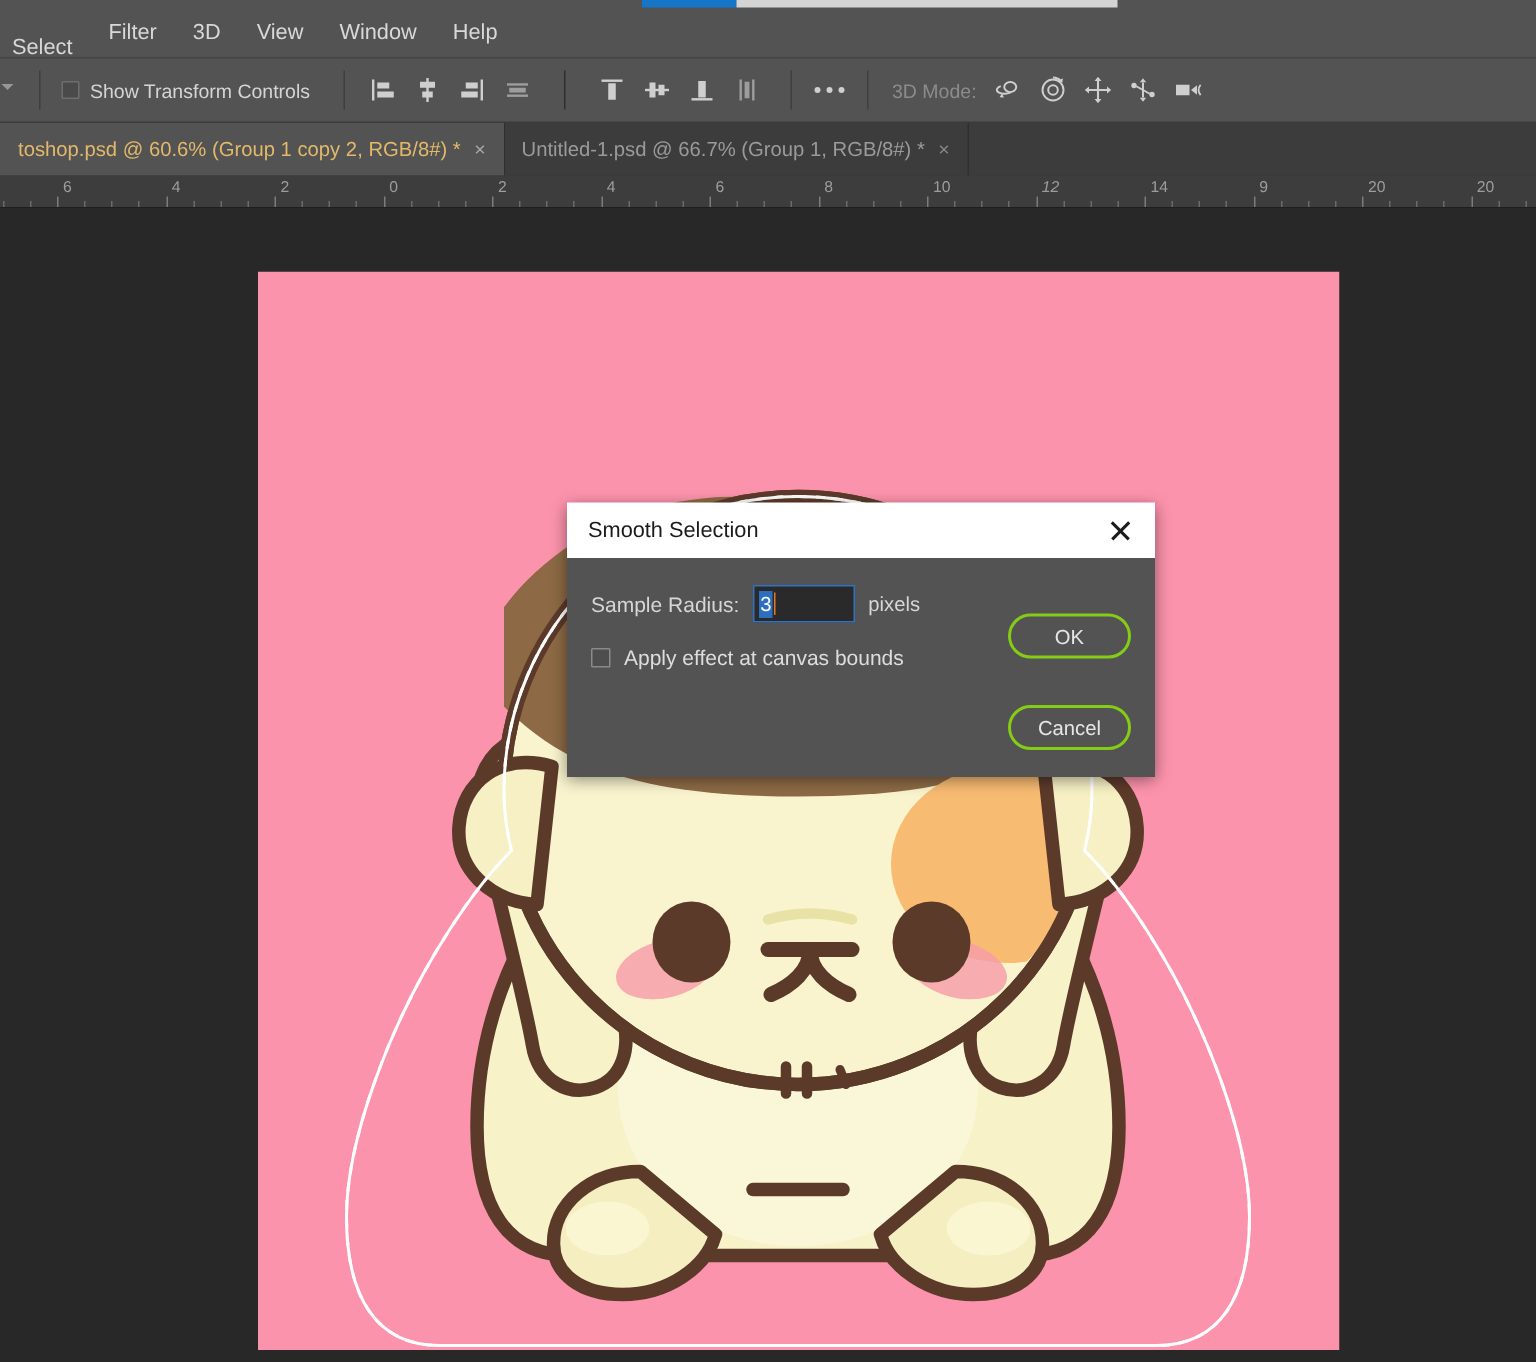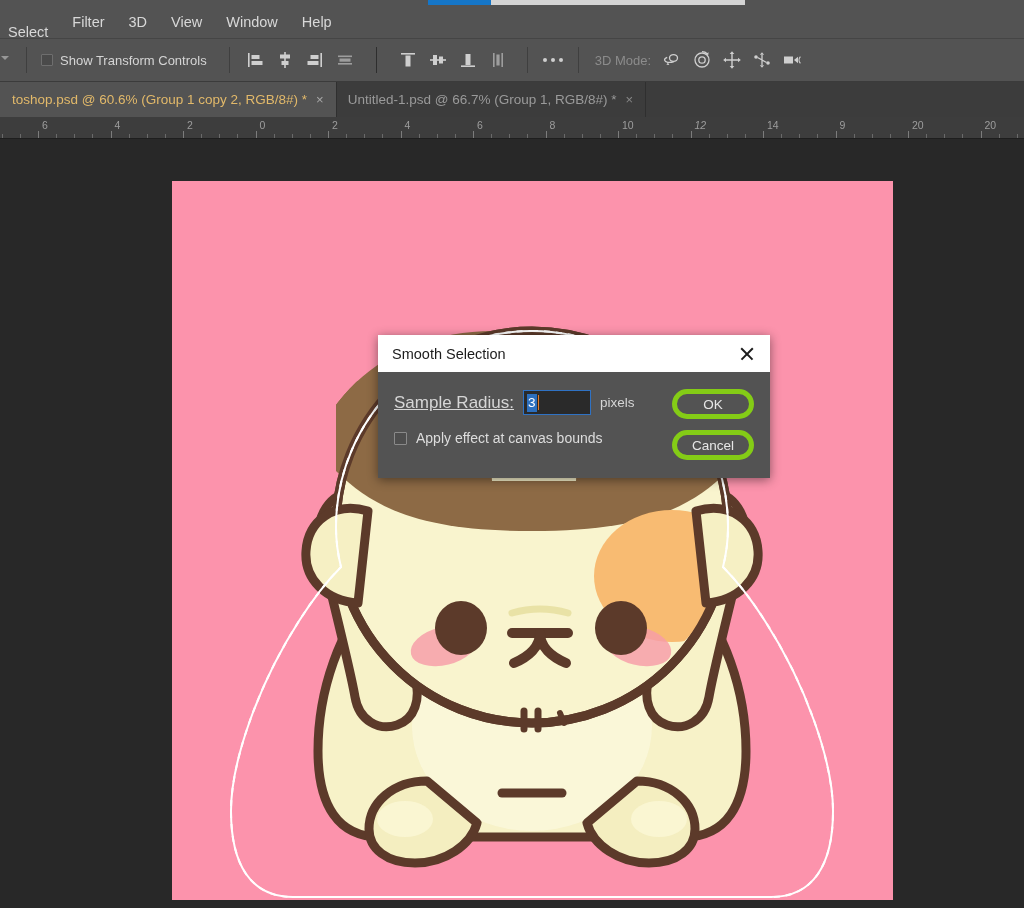--- a/index.html
+++ b/index.html
@@ -111,39 +111,39 @@
   }
   .dlg-close::before { transform:rotate(45deg); }
   .dlg-close::after  { transform:rotate(-45deg); }
 
   .dlg-body {
     background:#535353; padding:16px 16px 18px 16px;
     display:flex; justify-content:space-between; align-items:flex-start;
   }
   .dlg-left { padding-top:2px; }
   .row1 { display:flex; align-items:center; gap:9px; }
-  .fld-label { color:#d6d6d6; font-size:17px;text-decoration:underline; }
+  .fld-label { color:#d6d6d6; font-size:14px; }
   .num-input {
     width:68px; height:25px; background:#2a2a2a; border:1px solid #2f72c4;
     display:flex; align-items:center; padding-left:3px;
   }
   .num-sel {
     background:#2c6fbe; color:#ffffff; font-size:13.5px; padding:0 1px; line-height:18px;
   }
   .caret { width:1px; height:15px; background:#e07a2a; margin-left:1px; }
   .unit { color:#d6d6d6; font-size:13.5px; }
   .row2 { display:flex; align-items:center; gap:9px; margin-top:15px; }
   .row2 .chkbox { width:13px; height:13px; background:#4e4e4e; border:1px solid #8a8a8a; }
   .row2 .chk-label { color:#dddddd; font-size:14px; }
 
   .dlg-right { display:flex; flex-direction:column; gap:11px; padding-top:1px; }
   .btn {
-    width:82px; height:30px; border:5px solid #84cc16; border-radius:15px;
+    width:82px; height:30px; border:2px solid #84cc16; border-radius:15px;
     background:#535353; color:#e6e6e6; font-size:13.5px;
-    display:flex; align-items:center; justify-content:center;
+    display:flex; align-items:center; justify-content:center;margin-top:20px;
   }
 </style>
 </head>
 <body>
 
 <div id="app">
 
   <div class="topstrip">
     <div class="seg-blue"></div>
     <div class="seg-grey"></div>

